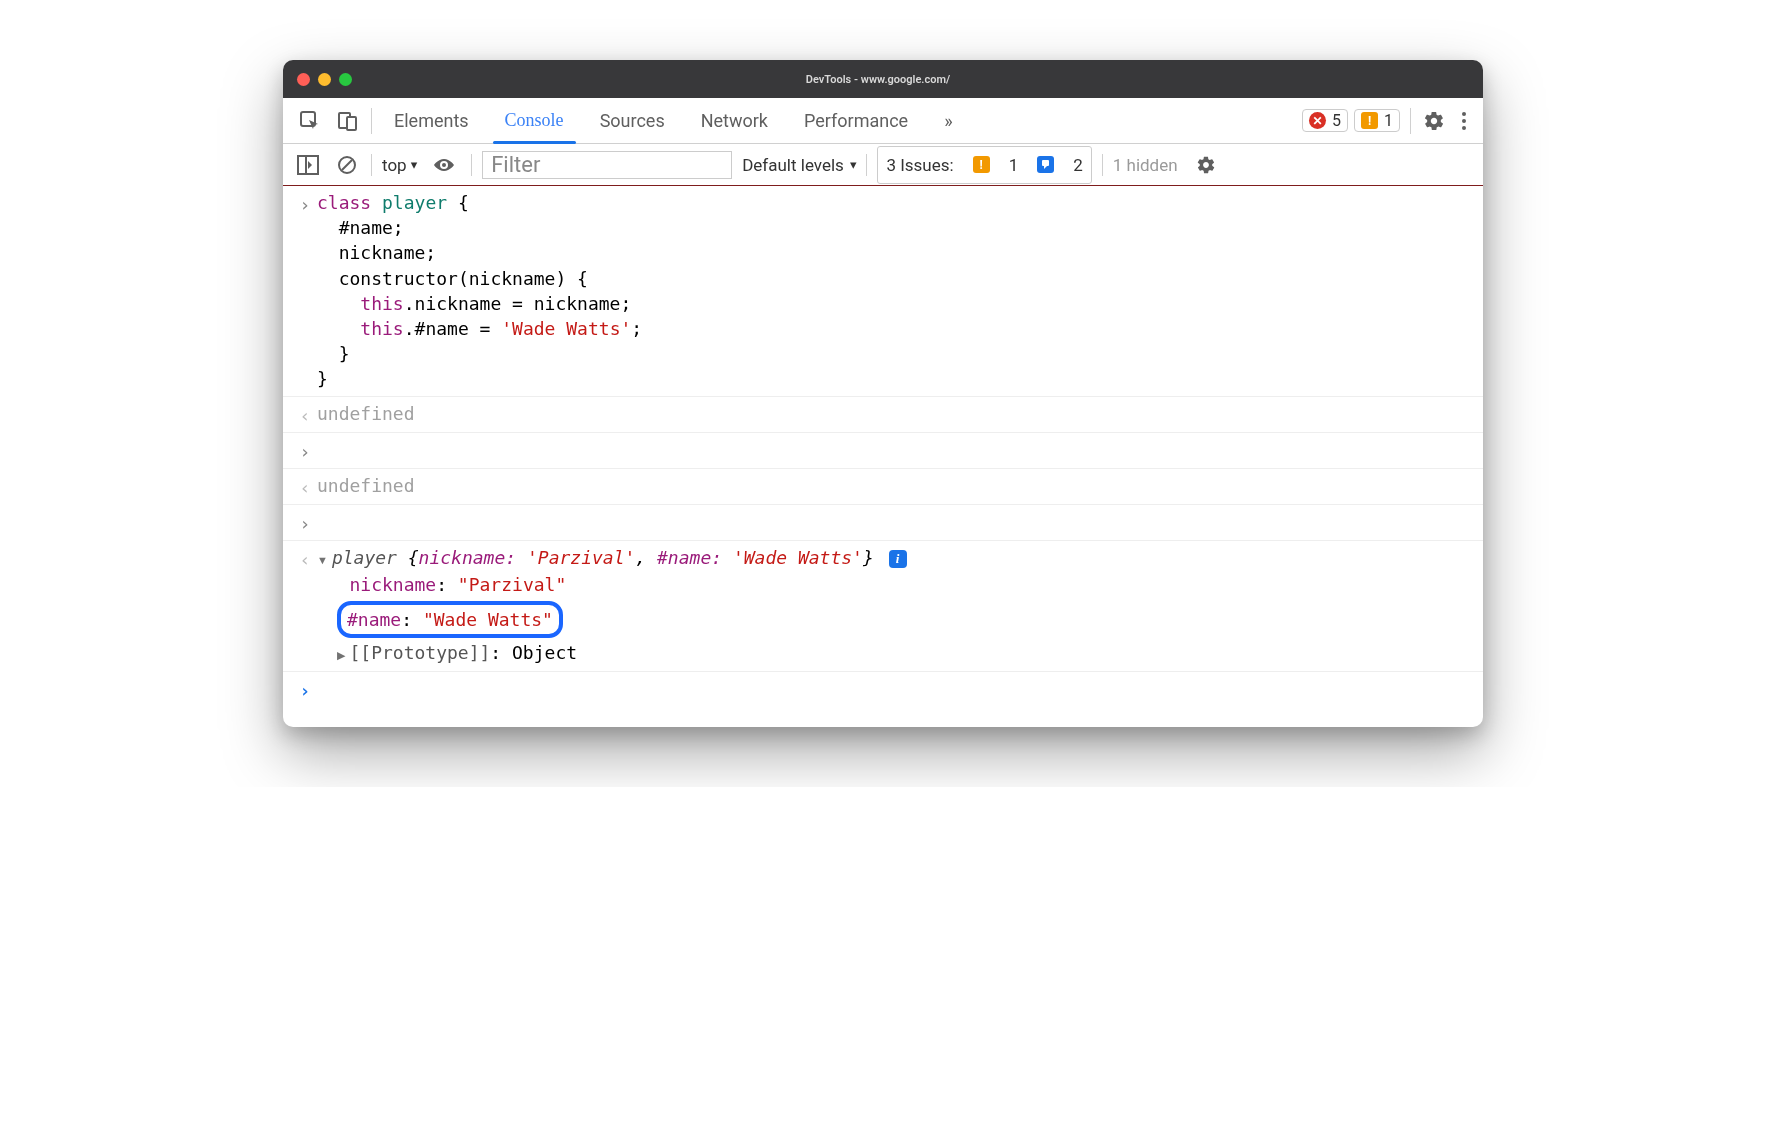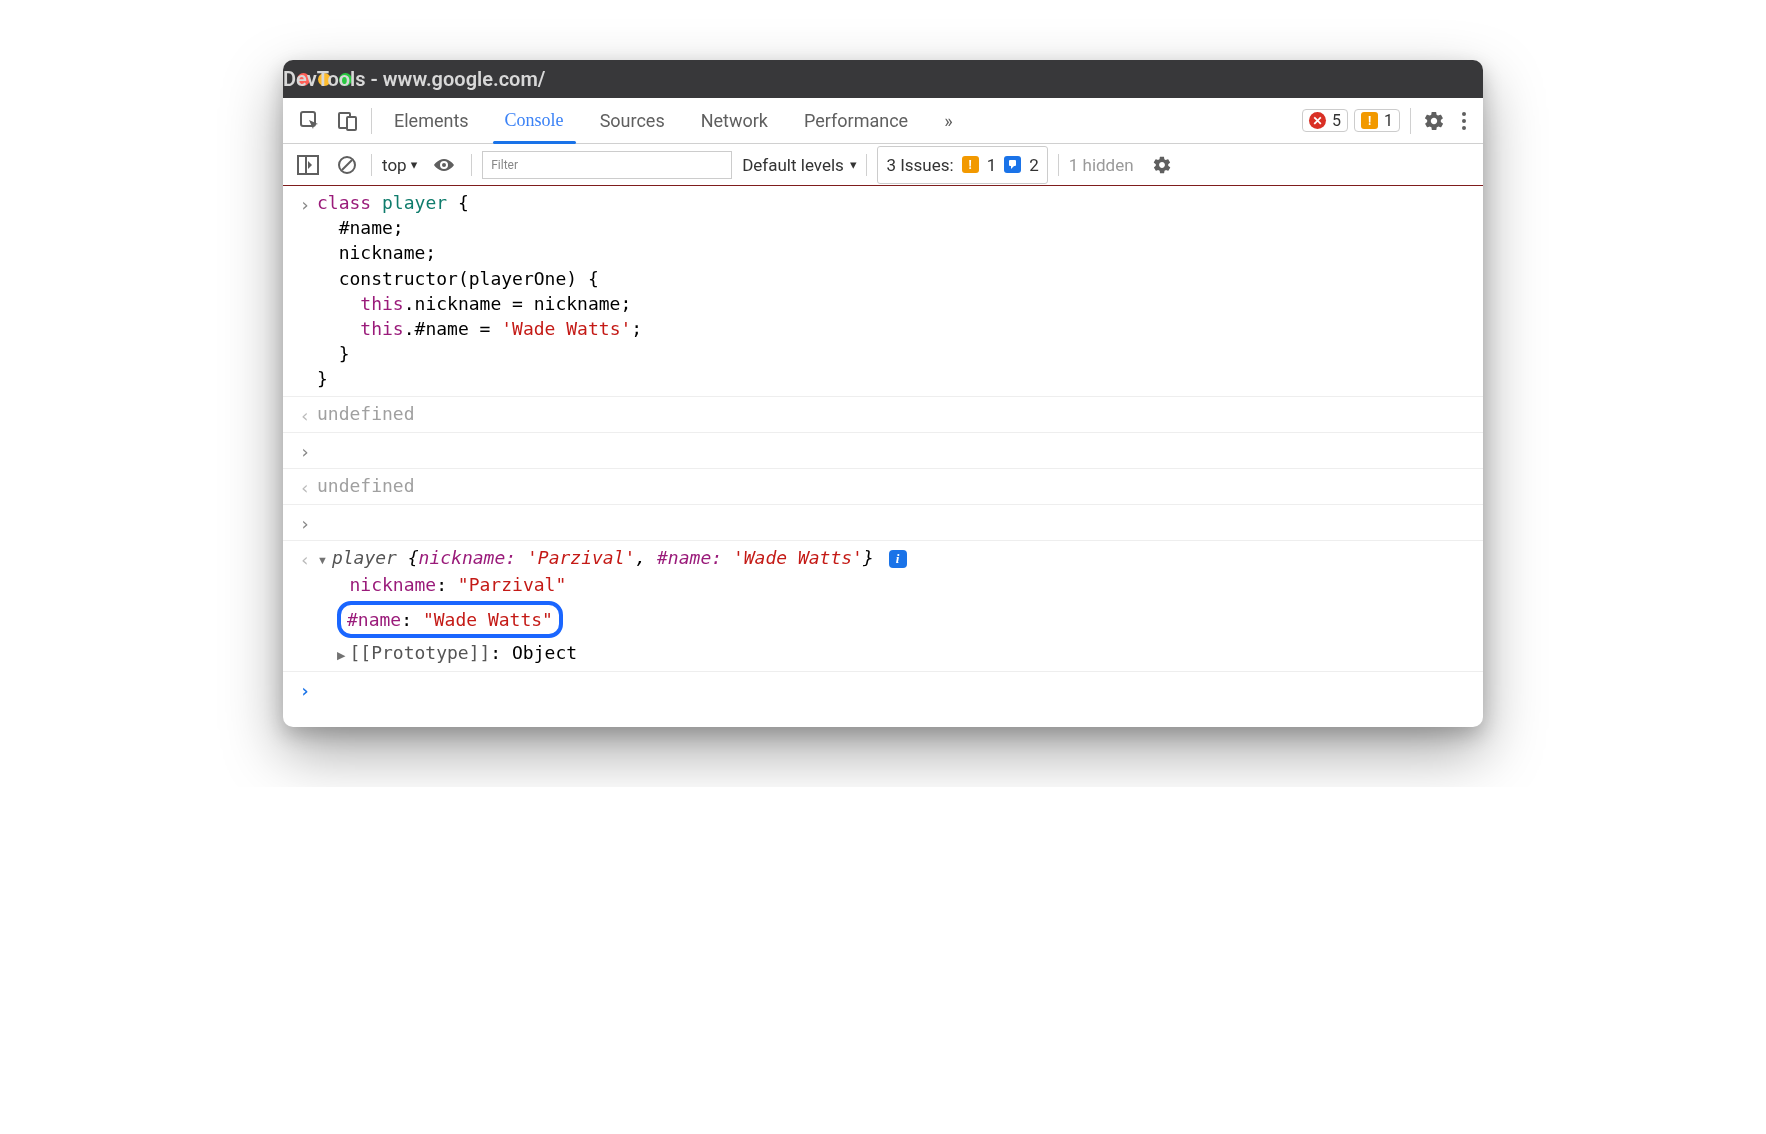--- a/index.html
+++ b/index.html
@@ -33,23 +33,23 @@
   }
   .traffic .dot {
     width: 13px; height: 13px; border-radius: 50%;
   }
   .dot.red { background:#ff5f57;}
   .dot.yellow { background:#febc2e;}
   .dot.green { background:#28c840;}
   .titlebar .title {
     position: absolute;
     left: 0; right: 10px;
-    text-align: left;
+    text-align: center;
     color: #d8d8d8;
-    font-size: 20px;
+    font-size: 11px;
     font-weight: 600;
     pointer-events: none;
   }
   .tabbar {
     display: flex;
     align-items: center;
     border-bottom: 1px solid #d0d0d0;
     height: 46px;
     padding: 0 8px;
     color:#5f5f5f;
@@ -105,32 +105,32 @@
     color:#5f5f5f;
     font-size: 17px;
     text-align: center;
   }
   .toolbar .tbtn { display:flex; align-items:center; padding:0 4px;}
   .filter {
     border:1px solid #ccc;
     height: 28px;
     width: 250px;
     padding: 0 8px;
-    font-size: 12px;
+    font-size: 22px;
     color:#777;
     display:flex; align-items:center;
     background:#fff;
   }
   .levels {
     display:flex; align-items:center; gap:6px; color:#333;
   }
   .issues-box {
     border:1px solid #ccc;
     padding: 8px 8px;
-    display:flex; align-items:center; gap:8px;
+    display:flex; align-items:center; gap:19px;
     color:#333;
     border-radius:3px;
   }
   .hidden-text { color:#9a9a9a;}
   
   .console {
     font-family: Menlo, Consolas, monospace;
     font-size: 18px;
     line-height: 1.4;
     padding-bottom: 20px;
@@ -305,21 +305,21 @@
     </div>
   </div>
 
   <div class="console">
 
     <div class="row">
       <div class="gutter">›</div>
       <div class="content"><span class="kw">class</span> <span class="cls">player</span><span> {</span>
 <span>  #name;</span>
 <span>  nickname;</span>
-<span>  constructor(playerOne) {</span>
+<span>  constructor(nickname) {</span>
 <span>    </span><span class="this">this</span><span>.nickname = nickname;</span>
 <span>    </span><span class="this">this</span><span>.#name = </span><span class="str">'Wade Watts'</span><span>;</span>
 <span>  }</span>
 <span>}</span></div>
     </div>
 
     <div class="row">
       <div class="gutter out">‹</div>
       <div class="content"><span class="undef">undefined</span></div>
     </div>

